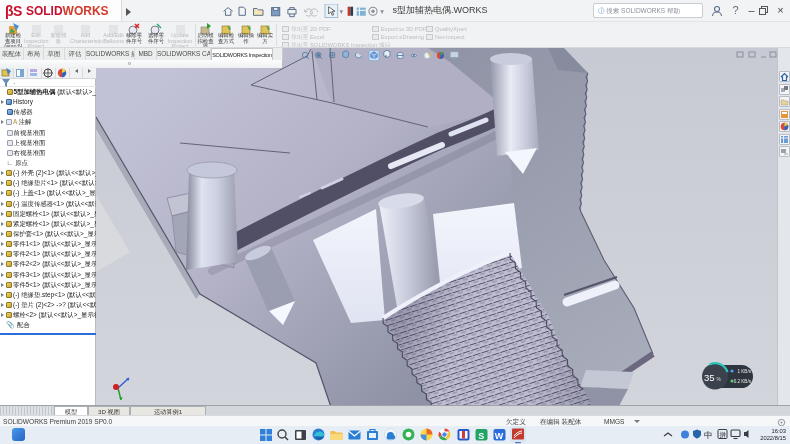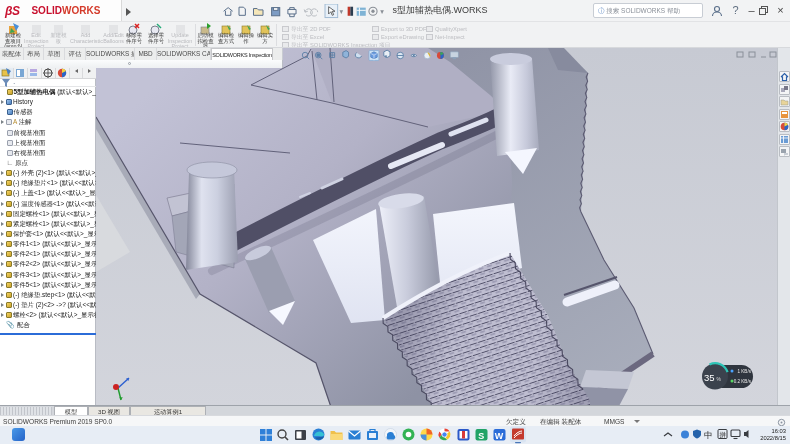--- a/index.html
+++ b/index.html
@@ -1,22 +1,22 @@
 <!DOCTYPE html>
 <html><head><meta charset="utf-8">
 <style>
 *{margin:0;padding:0;box-sizing:border-box}
 html,body{width:790px;height:444px;overflow:hidden;font-family:"Liberation Sans",sans-serif}
 #app{position:relative;width:790px;height:444px;background:#f0f1f2;overflow:hidden}
 .abs{position:absolute}
 
 #titlebar{position:absolute;left:0;top:0;width:790px;height:22px;background:#f2f3f4;border-bottom:1px solid #e2e3e5}
 #logo{position:absolute;left:0;top:0;width:122px;height:21px;background:#fdfdfd;border-right:1px solid #d8d8d8;display:flex;align-items:center;padding-left:5px}
-#logo .ds{color:#c8102e;font-weight:bold;font-style:italic;font-size:12px;letter-spacing:-0.5px}
-#logo .sw{color:#c8102e;font-weight:bold;font-size:10px;margin-left:12px;letter-spacing:0}
+#logo .ds{color:#c8102e;font-weight:bold;font-size:14px;letter-spacing:-0.5px}
+#logo .sw{color:#c8102e;font-weight:bold;font-size:12px;margin-left:4px;letter-spacing:0}
 #title{position:absolute;left:300px;top:4px;width:280px;text-align:center;font-size:9px;color:#3a3a3a}
 .tbi{position:absolute;top:3px;width:15px;height:15px;font-size:11px;color:#5f6e80;text-align:center;line-height:15px}
 
 #ribbon{position:absolute;left:0;top:22px;width:790px;height:26px;background:#f1f2f3}
 .rbtn{position:absolute;top:0;height:28px;text-align:center;font-size:5.4px;line-height:5.5px;color:#3c3c3c}
 .rbtn .ric{margin:1px auto 0;width:13px;height:10px}
 .rbtn.dis{color:#b9babe}
 .rsep{position:absolute;top:2px;width:1px;height:22px;background:#dcdde0}
 .xrow{position:absolute;height:8px;font-size:5.8px;color:#bcbdc1;line-height:8px;white-space:nowrap}
 .xrow .xi{display:inline-block;width:7px;height:6px;border:1px solid #c9cace;margin-right:2px;vertical-align:-1px;background:#e9eaec}

